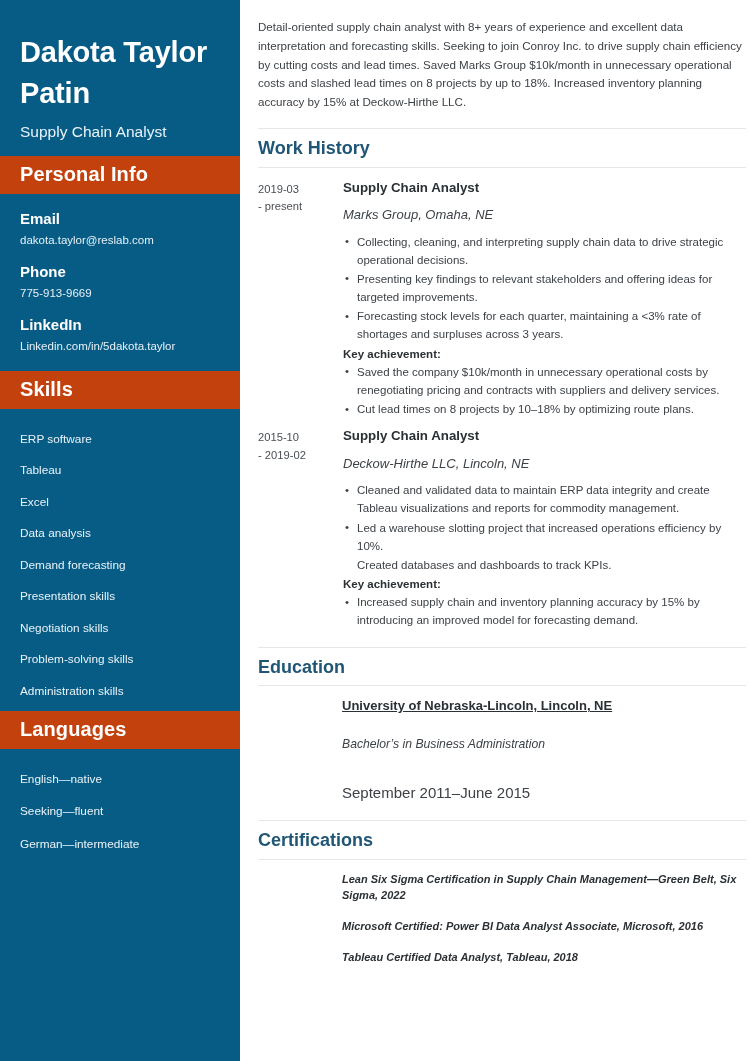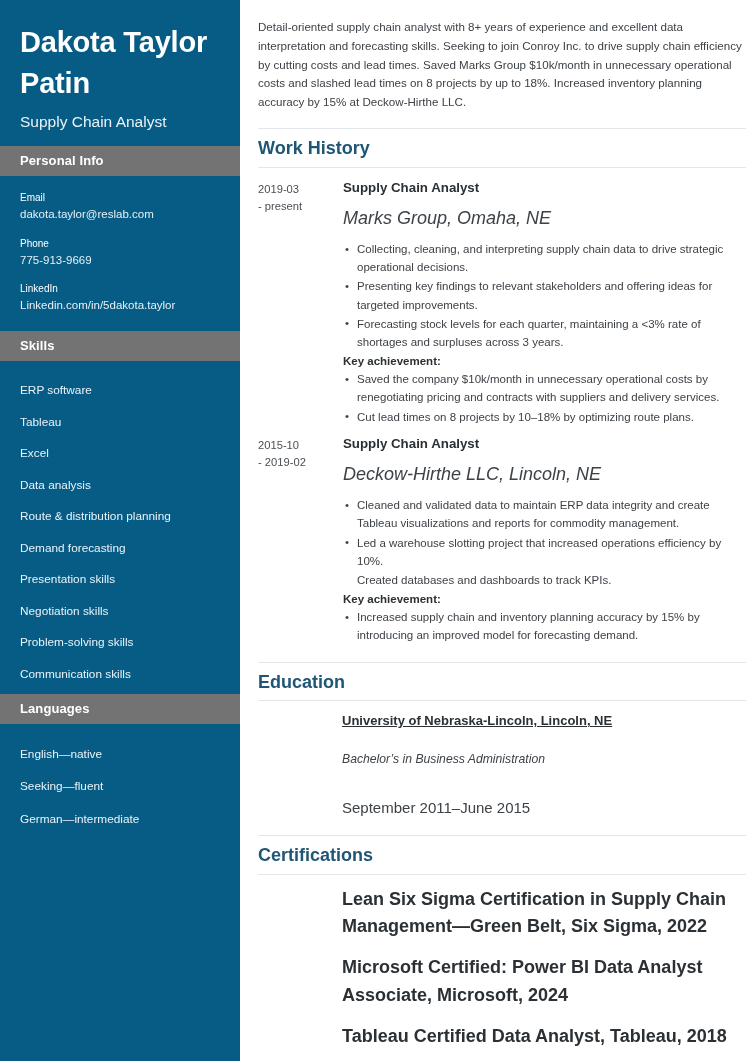--- a/index.html
+++ b/index.html
@@ -20,48 +20,48 @@
   }
 
   
   .sidebar {
     width: 240px;
     flex: 0 0 240px;
     background: #075C85;
     color: #ffffff;
     padding-bottom: 20px;
   }
-  .name-block { padding: 22px 20px 14px 20px; }
+  .name-block { padding: 32px 20px 14px 20px; }
   .full-name {
     font-size: 29px;
     font-weight: bold;
     line-height: 1.42;
     letter-spacing: -0.2px;
     color: #ffffff;
   }
   .job-title {
     font-size: 15.5px;
     font-weight: normal;
     color: #eaf3f8;
     margin-top: 8px;
     line-height: 1.3;
   }
   .side-section-head {
-    background: #737373;
+    background: #c2410c;
     padding: 7px 20px 8px 20px;
-    font-size: 13px;
+    font-size: 20px;
     font-weight: bold;
     color: #ffffff;
     letter-spacing: 0.1px;
   }
   .side-body { padding: 14px 20px 4px 20px; }
   .contact-item { margin-bottom: 12px; }
   .contact-label {
-    font-size: 10px;
-    font-weight: normal;
+    font-size: 15px;
+    font-weight: bold;
     color: #ffffff;
     line-height: 1.5;
   }
   .contact-value {
     font-size: 11.5px;
     color: #e6f0f6;
     line-height: 1.6;
     word-break: break-word;
   }
   .side-list { list-style: none; }
@@ -112,21 +112,21 @@
     padding-top: 2px;
   }
   .entry-body { flex: 1 1 auto; min-width: 0; padding-left: 1px; }
   .entry-role {
     font-size: 13.3px;
     font-weight: bold;
     color: #2b3034;
     line-height: 1.4;
   }
   .entry-org {
-    font-size: 18px;
+    font-size: 13px;
     font-style: italic;
     color: #3d4247;
     line-height: 1.5;
     margin-top: 8px;
     margin-bottom: 8px;
   }
   .bullets { list-style: none; margin: 0; padding: 0; }
   .bullets li {
     position: relative;
     font-size: 11.5px;
@@ -175,24 +175,25 @@
     color: #3d4247;
     line-height: 1.5;
     margin-top: 28px;
   }
 
   .cert-entry { display: flex; margin-bottom: 14px; }
   .cert-spacer { flex: 0 0 84px; }
   .cert-body {
     flex: 1 1 auto;
     min-width: 0;
-    font-size: 18px;
+    font-size: 11px;
     font-weight: bold;
     color: #2b3034;
     line-height: 1.52;
+    font-style: italic;
   }
   .cert-entry:last-child { margin-bottom: 0; }
 </style>
 </head>
 <body>
 
 <div class="page">
 
   <aside class="sidebar">
 
@@ -217,26 +218,25 @@
       </div>
     </div>
 
     <div class="side-section-head">Skills</div>
     <div class="side-body">
       <ul class="side-list">
         <li>ERP software</li>
         <li>Tableau</li>
         <li>Excel</li>
         <li>Data analysis</li>
-        <li>Route &amp; distribution planning</li>
         <li>Demand forecasting</li>
         <li>Presentation skills</li>
         <li>Negotiation skills</li>
         <li>Problem-solving skills</li>
-        <li>Communication skills</li>
+        <li>Administration skills</li>
       </ul>
     </div>
 
     <div class="side-section-head">Languages</div>
     <div class="side-body">
       <ul class="side-list lang-list">
         <li>English—native</li>
         <li>Seeking—fluent</li>
         <li>German—intermediate</li>
       </ul>
@@ -314,21 +314,21 @@
       <div class="section-rule-top"></div>
       <h2 class="section-title">Certifications</h2>
       <div class="section-underline"></div>
 
       <div class="cert-entry">
         <div class="cert-spacer"></div>
         <div class="cert-body">Lean Six Sigma Certification in Supply Chain Management—Green Belt, Six Sigma, 2022</div>
       </div>
       <div class="cert-entry">
         <div class="cert-spacer"></div>
-        <div class="cert-body">Microsoft Certified: Power BI Data Analyst Associate, Microsoft, 2024</div>
+        <div class="cert-body">Microsoft Certified: Power BI Data Analyst Associate, Microsoft, 2016</div>
       </div>
       <div class="cert-entry">
         <div class="cert-spacer"></div>
         <div class="cert-body">Tableau Certified Data Analyst, Tableau, 2018</div>
       </div>
     </section>
 
   </main>
 </div>
 

